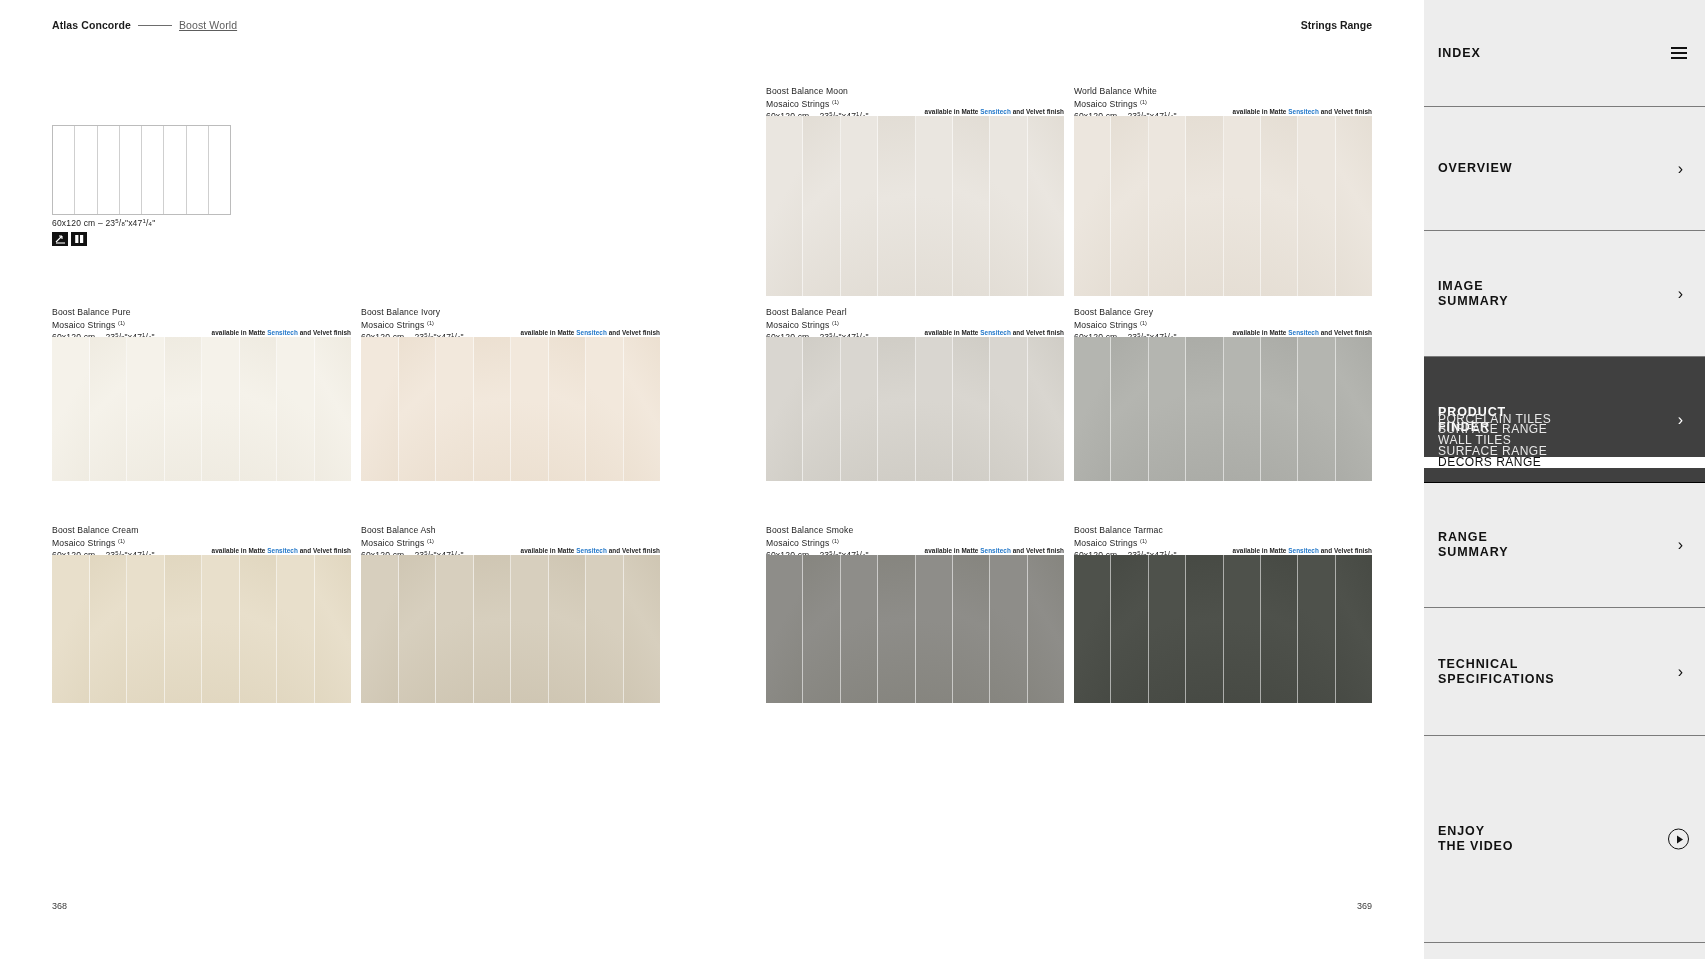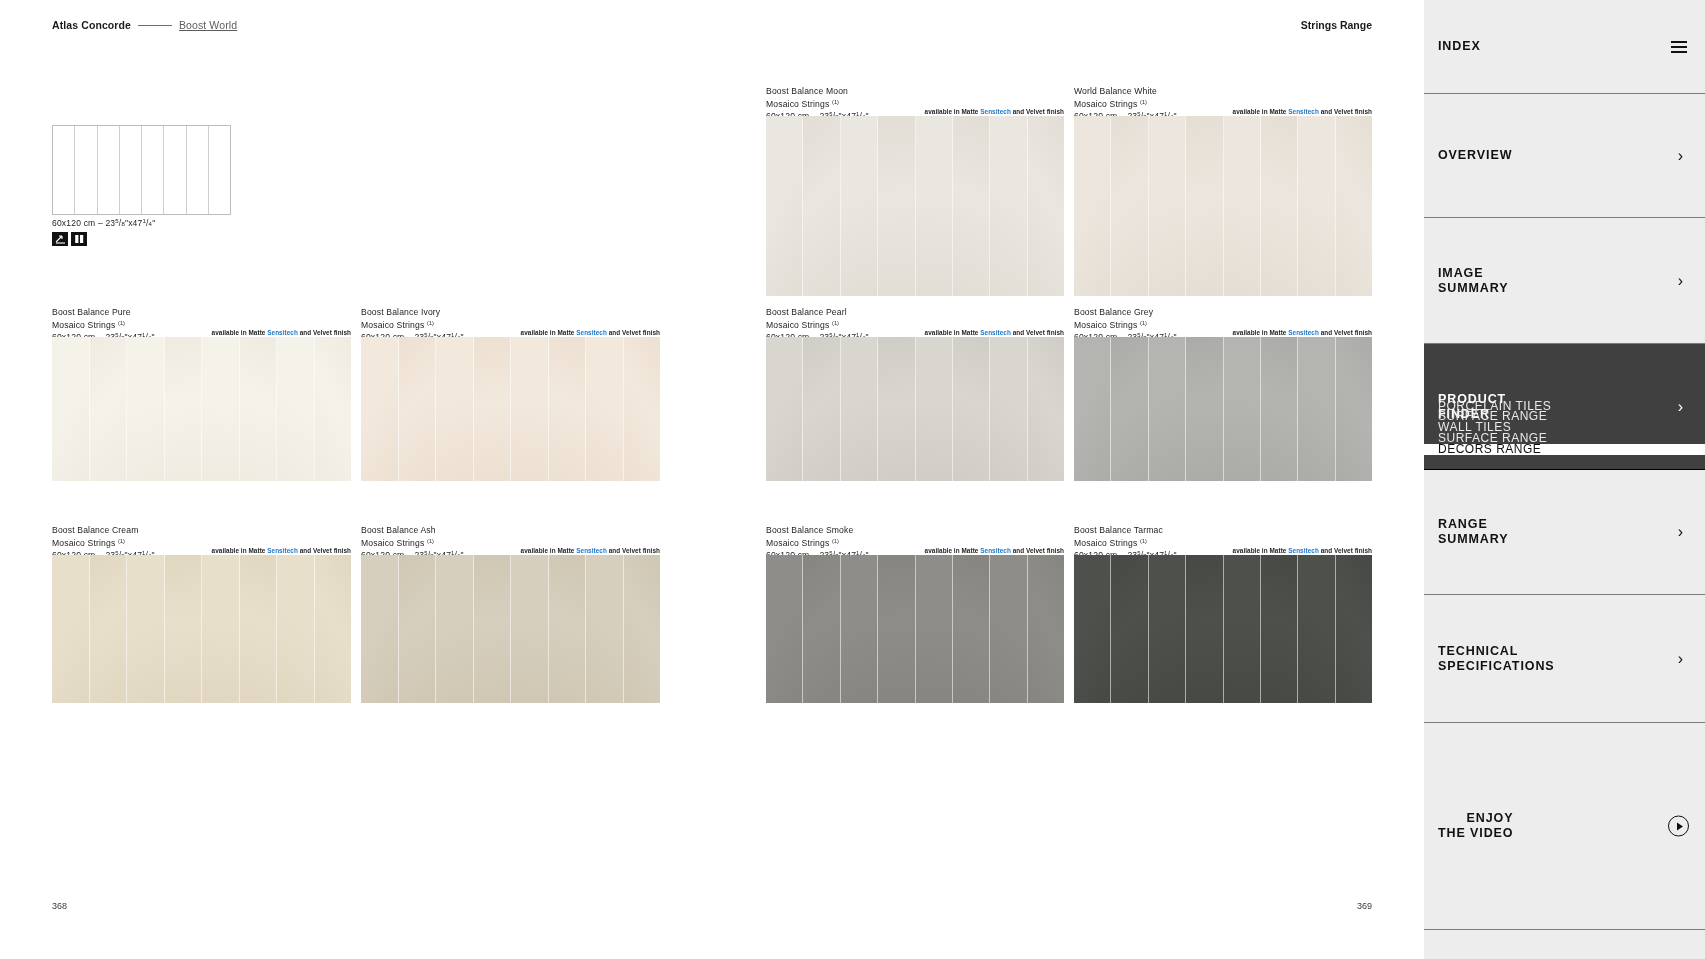--- a/index.html
+++ b/index.html
@@ -389,21 +389,21 @@
             <span style="background: linear-gradient(239deg, rgb(71, 74, 68) 0%, rgb(78, 81, 75) 45%, rgb(71, 74, 68) 100%);"></span>
           </div>
         </div>
       </div>
 
     <div class="pagenum l">368</div>
     <div class="pagenum r">369</div>
   </div>
 
   <div class="sidebar" id="sidebar">
-      <div class="snav" style="height: 94px;">
+      <div class="snav" style="height: 107px;">
         <div class="lbl">INDEX</div>
         <div class="burger">
           <b></b>
           <b></b>
           <b></b>
         </div>
       </div>
       <div class="snav" style="height: 124px;">
         <div class="lbl">OVERVIEW</div>
         <div class="chev">›</div>
@@ -428,21 +428,21 @@
       <div class="snav" style="height: 125px;">
         <div class="lbl">RANGE
 SUMMARY</div>
         <div class="chev">›</div>
       </div>
       <div class="snav" style="height: 128px;">
         <div class="lbl">TECHNICAL
 SPECIFICATIONS</div>
         <div class="chev">›</div>
       </div>
-      <div class="snav" style="height: 207px; text-align: right;">
+      <div class="snav" style="height: 207px;">
         <div class="lbl">ENJOY
 THE VIDEO</div>
         <div class="playicon">
           <i></i>
         </div>
       </div>
     </div>
 
 </div>
 

